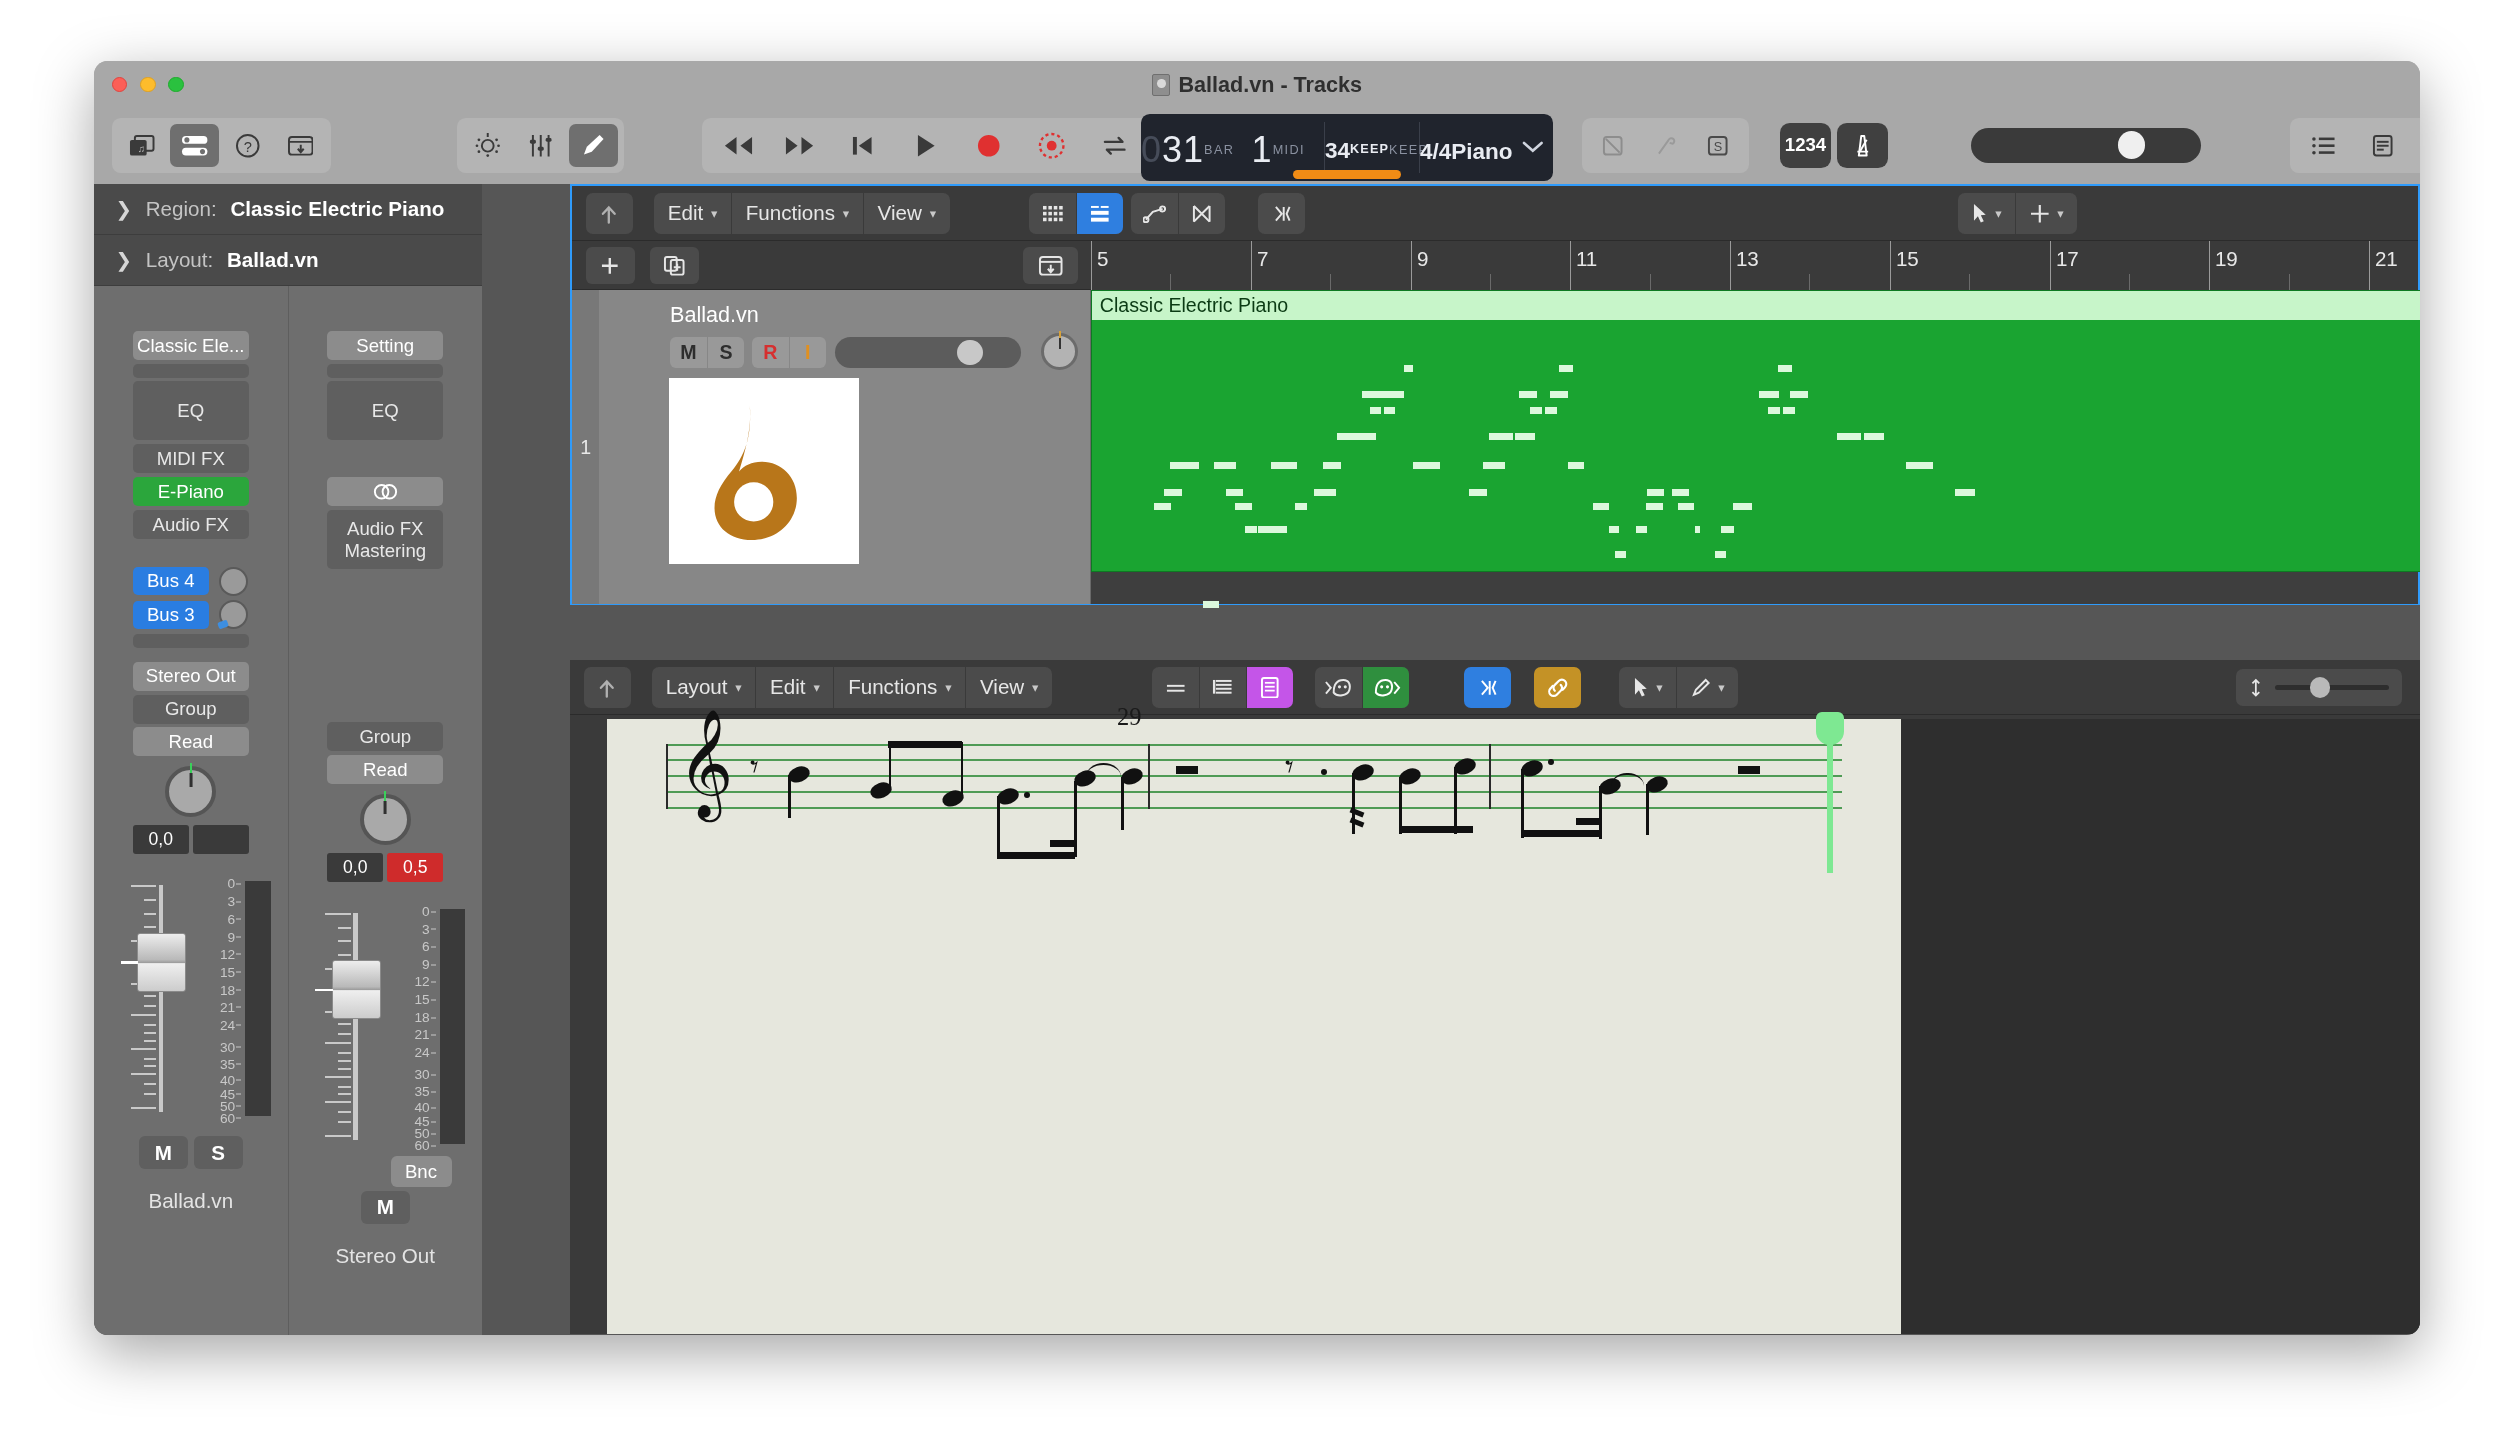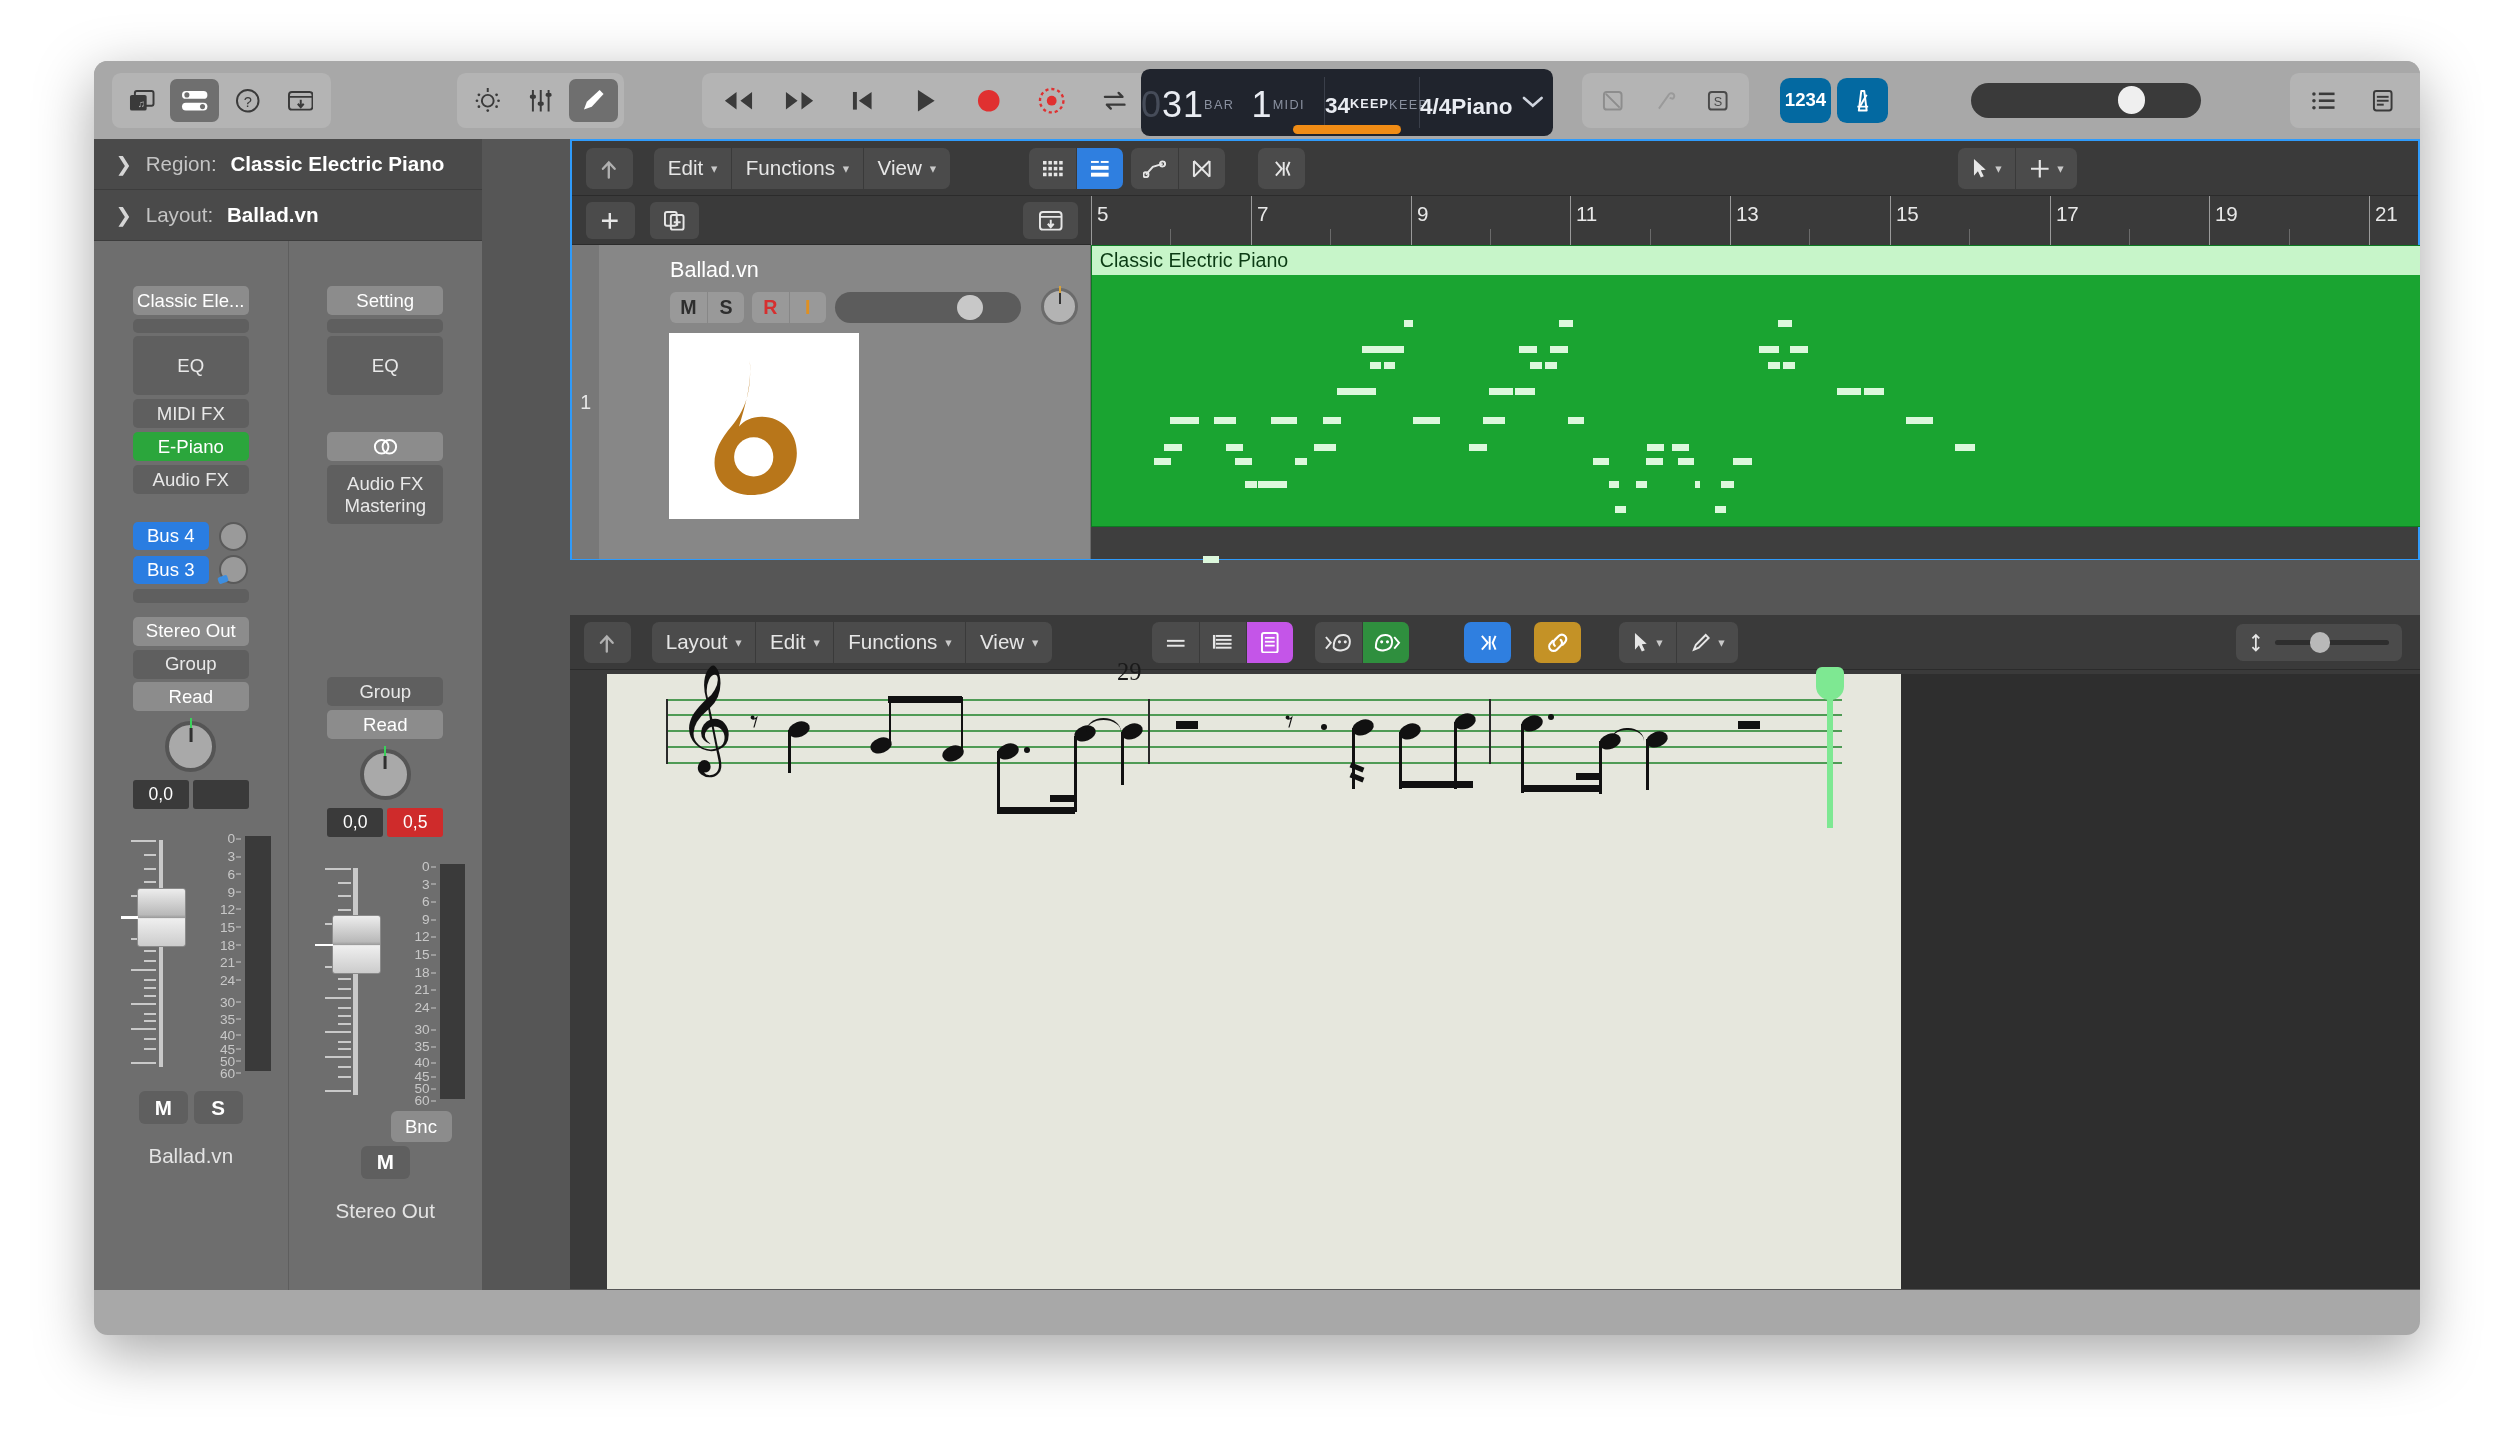--- a/index.html
+++ b/index.html
@@ -72,21 +72,21 @@
   .lcd-keep{ font-size:12.7px; color:#e9ecf2; font-weight:bold; letter-spacing:1.1px;}
   .lcd-bar-orange{
     position:absolute; left:50%; transform:translateX(-50%); bottom:2px;
     width:108px; height:8.8px; border-radius:4.9px; background:#f08c15;
   }
   .lcd-chev{ display:flex; align-items:center; justify-content:center; width:43px; color:#cfd4de;}
 
   
   .tb-right1{ left:1488px; }
   .tb-right2{ left:1686px; background:none; }
-  .purple{ width:51px;height:45px;border-radius:9.8px;background:#0369a1;color:#fff;
+  .purple{ width:51px;height:45px;border-radius:9.8px;background:#404040;color:#fff;
            display:flex;align-items:center;justify-content:center;font-weight:bold;font-size:18.6px;}
   .mastervol{
     position:absolute; left:1877px; top:21.6px; width:230px; height:35px;
     background:#3a3a3a; border-radius:17.6px;
   }
   .mastervol .knob{
     position:absolute; left:147px; top:3.9px; width:27.4px; height:27.4px;
     border-radius:50%; background:#efefef;
   }
   .tb-right3{ left:2196px; }
@@ -325,20 +325,30 @@
     background:#4b4b4b; border-radius:6.9px; height:37px; padding:0 13.7px;
   }
   .zs-track{ width:114px; height:4.9px; background:#2e2e2e; border-radius:2.9px; position:relative; }
   .zs-knob{ position:absolute; left:35px; top:-7.8px; width:20.6px;height:20.6px;border-radius:50%;background:#b9b9b9;}
 </style>
 </head>
 <body>
 
 <div id="app-window">
 
+  <div class="titlebar">
+    <div class="traffic">
+      <div class="tl red"></div>
+      <div class="tl yel"></div>
+      <div class="tl grn"></div>
+    </div>
+    <div class="title-center">
+      <span class="title-doc-icon"></span><span>Ballad.vn - Tracks</span>
+    </div>
+  </div>
 
   <div class="toolbar">
 
     <div class="tb-group" style="left:17.6px">
       <div class="tb-btn">
         <svg width="25.5" height="21.6" viewBox="0 0 26 22">
             <rect x="6" y="1" width="19" height="15" rx="2" fill="none" stroke="#3a3a3a" stroke-width="2"></rect>
             <rect x="1" y="5" width="17" height="16" rx="2" fill="#3a3a3a"></rect>
             <text x="9" y="17" font-size="10" fill="#b4b4b4">♫</text>
           </svg>

